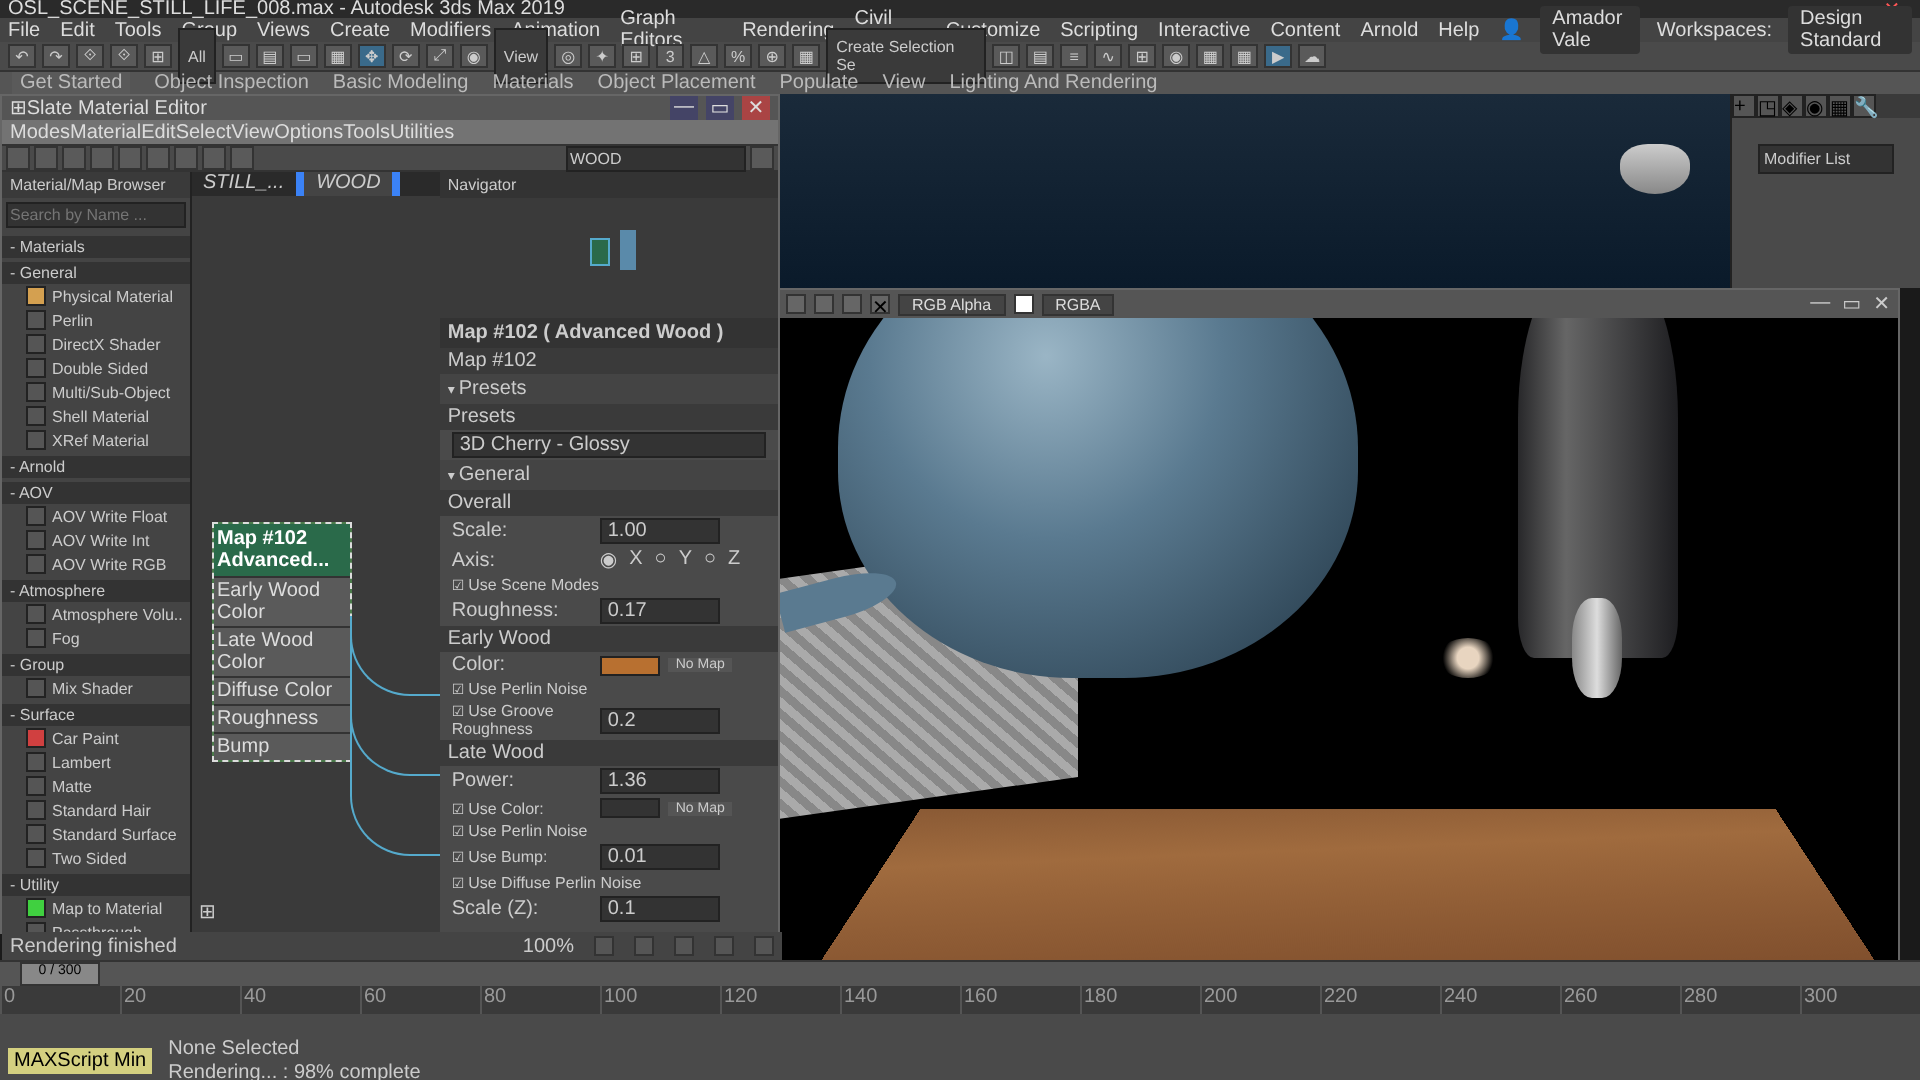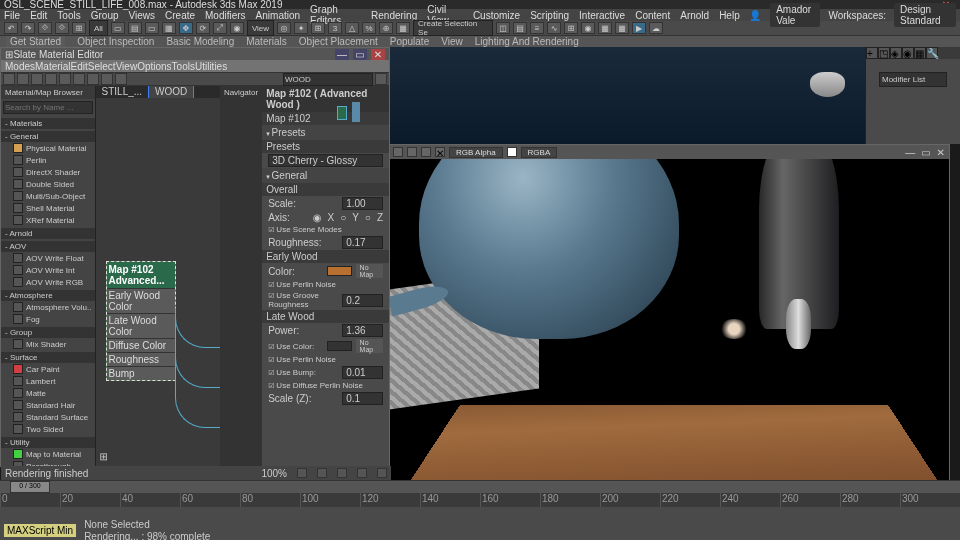--- a/index.html
+++ b/index.html
@@ -8,21 +8,21 @@
 .titlebar .wincontrols{margin-left:auto;display:flex;gap:0}
 .titlebar .wincontrols span{width:20px;text-align:center;cursor:pointer}
 .titlebar .wincontrols span:last-child{color:#fff}
 .menubar{height:12px;background:#444;color:#ddd;display:flex;align-items:center;padding:0 4px;gap:10px;font-size:9px}
 .menubar span{cursor:pointer}
 .menubar .right{margin-left:auto;display:flex;gap:8px;align-items:center}
 .menubar .userbtn{background:#333;padding:1px 6px;border-radius:2px}
 .toolbar{height:14px;background:#4a4a4a;display:flex;align-items:center;padding:0 4px;gap:3px}
 .tbtn{width:14px;height:12px;background:#5a5a5a;border:1px solid #333;display:inline-flex;align-items:center;justify-content:center;color:#ccc;font-size:8px;cursor:pointer}
 .tbtn.acc{background:#3a6a8a}
-.tdrop{height:16px;background:#3a3a3a;border:1px solid #222;color:#ccc;font-size:8px;padding:0 4px;display:inline-flex;align-items:center}
+.tdrop{height:28px;background:#3a3a3a;border:1px solid #222;color:#ccc;font-size:8px;padding:0 4px;display:inline-flex;align-items:center}
 .ribbonbar{height:12px;background:#555;color:#bbb;display:flex;align-items:center;padding:0 6px;gap:12px;font-size:8px;border-top:1px solid #333}
 .ribbonbar span{cursor:pointer}
 .main{position:absolute;top:47px;left:0;right:0;bottom:60px;background:#1a1a1a}
 .render-window{position:absolute;right:10px;top:97px;width:562px;height:355px;background:#000;border:1px solid #666}
 .render-topbar{height:14px;background:#555;display:flex;align-items:center;padding:0 4px;gap:4px}
 .render-topbar .btn{width:10px;height:10px;background:#666;border:1px solid #333;cursor:pointer}
 .render-topbar .drop{font-size:8px;color:#ddd;background:#444;padding:0 6px;border:1px solid #333}
 .render-topbar .wx{margin-left:auto;display:flex;gap:6px;color:#ccc;cursor:pointer}
 .render-content{position:relative;width:100%;height:calc(100% - 14px);background:#000;overflow:hidden}
 .table-surface{position:absolute;left:10px;right:0;bottom:0;top:130px;background:linear-gradient(175deg,#8a5a35 0%,#a06b3e 30%,#7a4a2a 100%);transform:perspective(600px) rotateX(55deg);transform-origin:bottom}
@@ -55,26 +55,26 @@
 .browser-search{padding:2px}
 .browser-search input{width:100%;background:#333;border:1px solid #222;color:#888;font-size:8px;padding:1px}
 .cat{font-size:8px;color:#ccc;background:#333;padding:1px 4px;margin-top:2px;cursor:pointer}
 .sub{font-size:8px;color:#ccc;padding:1px 2px 1px 12px;cursor:pointer;display:flex;align-items:center;gap:3px}
 .sub::before{content:"";width:8px;height:8px;background:#555;border:1px solid #222;display:inline-block}
 .sub.phys::before{background:#d4a050}
 .sub.car::before{background:#d04040}
 .sub.map::before{background:#40d040}
 .graph{width:125px;background:#3a3a3a;position:relative}
 .graph-tabs{height:12px;display:flex;background:#2a2a2a;font-size:8px;color:#ccc}
-.graph-tabs span{padding:0 6px;border-right:1px solid #3b82f6;cursor:pointer;}
+.graph-tabs span{padding:0 6px;border-right:4px solid #3b82f6;cursor:pointer;font-style:italic}
 .node{position:absolute;left:10px;top:175px;width:70px;background:#4a7a4a;border:1px dashed #ddd;font-size:7px;color:#fff}
 .node-head{background:#2a6a4a;padding:2px;font-weight:bold}
 .node-row{background:#5a5a5a;padding:1px 2px;border-top:1px solid #333;color:#ddd;position:relative}
 .wire{position:absolute;border:1px solid #5ac;border-radius:0 0 0 30px;border-top:none;border-right:none}
-.navigator{width:170px;background:#14532d;display:flex;flex-direction:row;overflow:hidden}
+.navigator{width:170px;background:#14532d;display:flex;flex-direction:column;overflow:hidden}
 .nav-head{font-size:8px;color:#ccc;background:#333;padding:2px 4px}
 .nav-view{height:60px;background:#3a3a3a;position:relative}
 .nav-view .mini{position:absolute;left:75px;top:20px;width:10px;height:14px;background:#2a6a4a;border:1px solid #5ac}
 .nav-view .mini2{position:absolute;left:90px;top:16px;width:8px;height:20px;background:#5a8aaa}
 .params{flex:1;background:#4a4a4a;overflow-y:auto;font-size:8px;color:#ccc}
 .phead{background:#333;padding:2px 4px;font-weight:bold}
 .psub{background:#3a3a3a;padding:1px 4px}
 .rollout{background:#444;padding:2px 4px;cursor:pointer}
 .rollout::before{content:"▾ ";font-size:7px}
 .prow{display:flex;padding:1px 6px;align-items:center;gap:4px}

